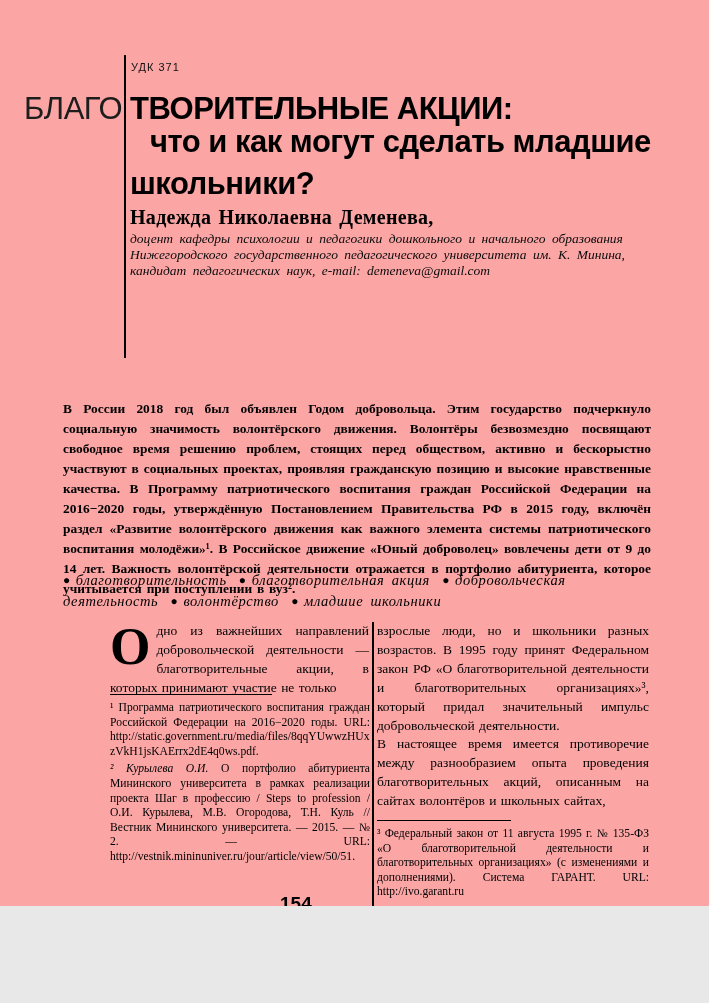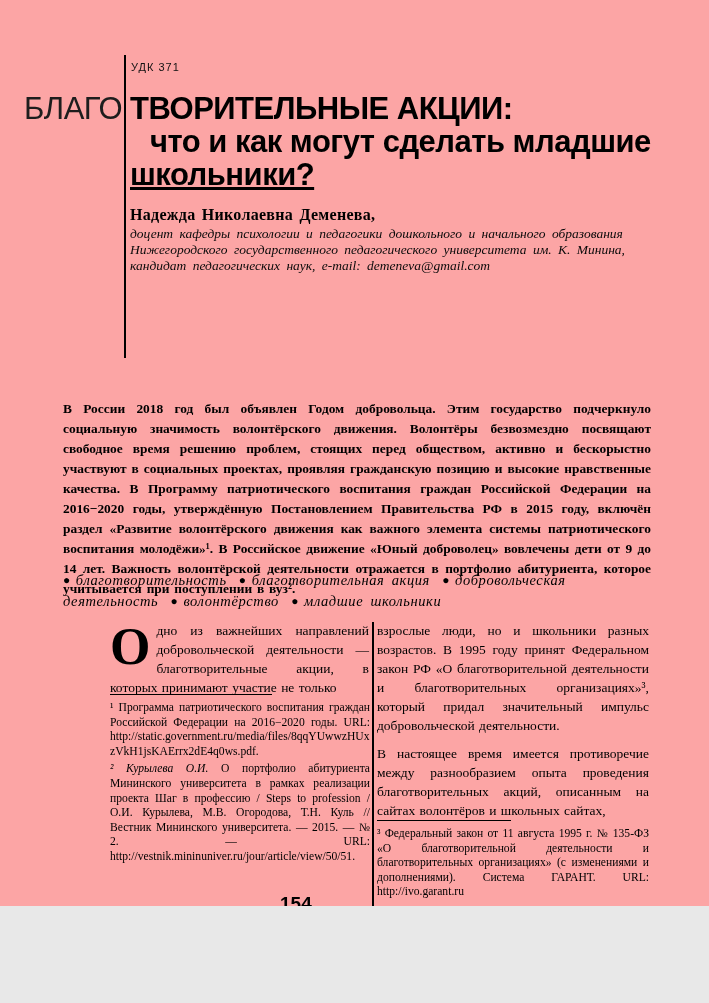--- a/index.html
+++ b/index.html
@@ -33,27 +33,27 @@
     letter-spacing:-0.5px;white-space:nowrap;line-height:31px;
   }
   .title-line{
     position:absolute;left:130px;
     font-family:"Liberation Sans",sans-serif;
     font-size:31px;font-weight:700;color:#000;
     letter-spacing:-0.5px;white-space:nowrap;line-height:31px;
   }
   .title-l1{top:93px;}
   .title-l2{top:126px;margin-left:20px;}
-  .title-l3{top:159px;text-decoration:underline;}
+  .title-l3{top:168px;}
 
   
   .authors{position:absolute;left:130px;top:206px;width:514px;}
   .author{margin-bottom:13px;}
   .author-name{
-    font-size:16px;font-weight:700;letter-spacing:0.3px;
+    font-size:20px;font-weight:700;letter-spacing:0.3px;
     margin-bottom:2px;word-spacing:2px;
   }
   .author-aff{
     font-size:13.5px;font-style:italic;line-height:16px;
     word-spacing:3px;color:#0a0a0a;
   }
 
   
   .abstract{
     position:absolute;left:63px;top:399px;width:588px;
@@ -70,21 +70,21 @@
 
   
   .col{position:absolute;font-size:13.5px;line-height:18.9px;text-align:justify;word-spacing:1px;}
   .col-left{left:110px;top:622px;width:259px;}
   .col-right{left:377px;top:622px;width:272px;}
   .dropcap{
     float:left;
     font-size:52px;line-height:46px;font-weight:700;
     padding:2px 6px 0 0;
   }
-  .para2{margin-top:10px;}
+  .para2{}
 
   
   .fnotes{position:absolute;font-size:11.6px;line-height:14.6px;text-align:justify;word-spacing:0.5px;}
   .fnotes-left{left:110px;top:701px;width:260px;}
   .fnotes-right{left:377px;top:827px;width:272px;}
   .fnote{margin-bottom:3px;word-break:break-word;}
   .fn-italic{font-style:italic;}
 
   
   .page-number{

